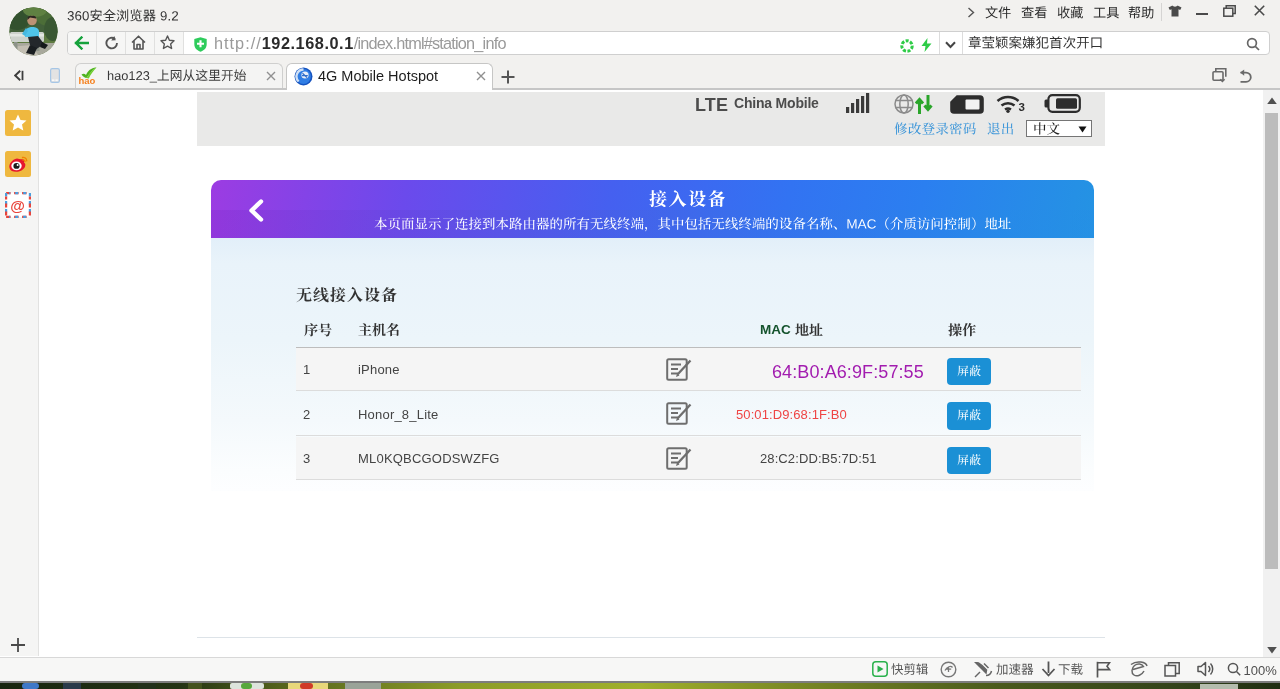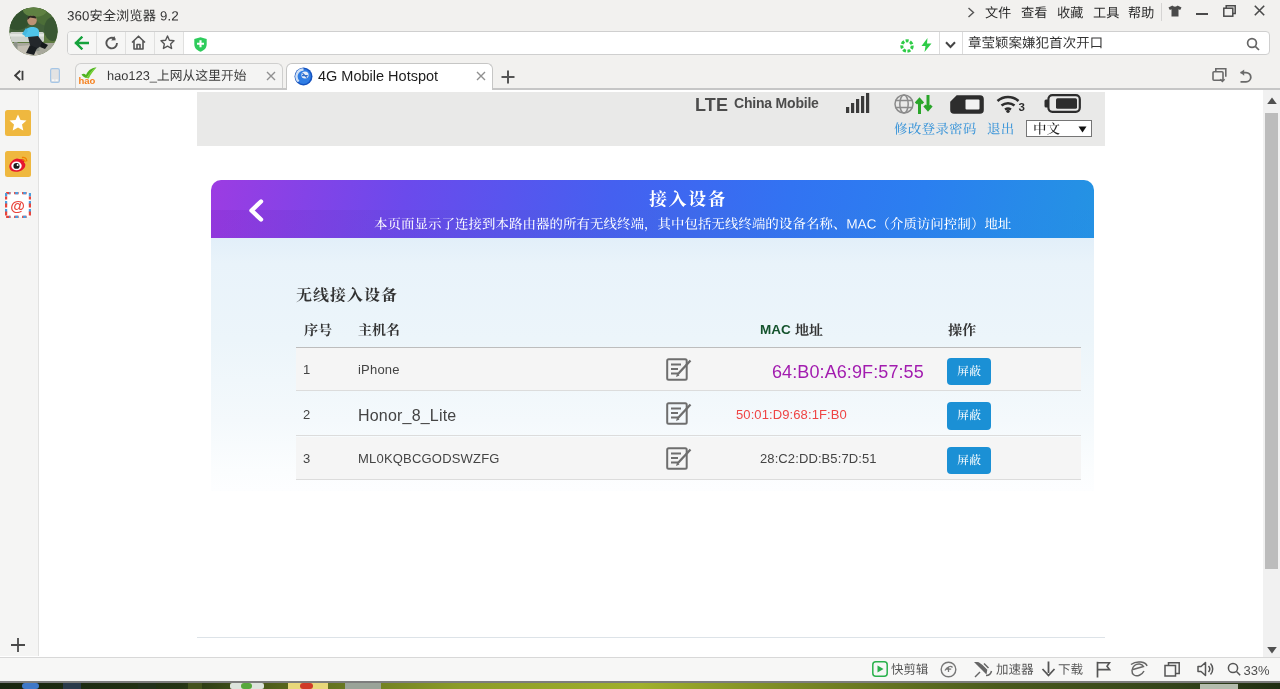--- a/index.html
+++ b/index.html
@@ -75,20 +75,21 @@
 <svg class="a" style="left:131px;top:35px" width="15" height="15" viewBox="0 0 15 15">
       <path d="M1 7.5 L7.5 1.2 L14 7.5 M3 6 L3 14 L12 14 L12 6 M6 14 L6 9.5 L9 9.5 L9 14" stroke="#555" stroke-width="1.6" fill="none" stroke-linejoin="round"></path>
     </svg>
 <svg class="a" style="left:159.5px;top:35px" width="15" height="15" viewBox="0 0 15 15">
       <path d="M7.5 1 L9.4 5.3 L14 5.8 L10.6 8.9 L11.6 13.5 L7.5 11.1 L3.4 13.5 L4.4 8.9 L1 5.8 L5.6 5.3 Z" stroke="#555" stroke-width="1.4" fill="none" stroke-linejoin="round"></path>
     </svg>
 <svg class="a" style="left:193.5px;top:36.5px" width="13" height="15" viewBox="0 0 13 15">
       <path d="M6.5 0.3 L12.7 2 L12.7 7 C12.7 11 10 13.6 6.5 14.7 C3 13.6 0.3 11 0.3 7 L0.3 2 Z" fill="#2ecc5c"></path>
       <path d="M6.5 3.2 L6.5 10.2 M3 6.7 L10 6.7" stroke="#fff" stroke-width="2.1"></path>
     </svg>
+<div class="a" style="left:214px;top:34px;font-size:16.3px;color:#9a9a9a;white-space:nowrap"><span style="letter-spacing:1px">http://</span><span style="color:#2b2b2b;font-weight:700;letter-spacing:0.55px">192.168.0.1</span><span style="letter-spacing:-0.8px">/index.html#station_info</span></div>
 <svg class="a" style="left:899.5px;top:38.5px" width="14" height="14" viewBox="0 0 14 14">
       <g stroke="#2ecc47" stroke-width="3" fill="none">
         <circle cx="7" cy="7" r="5.2" stroke-dasharray="3 1.5"></circle>
       </g>
     </svg>
 <svg class="a" style="left:920.5px;top:37.5px" width="11" height="14" viewBox="0 0 11 14">
       <path d="M6.5 0 L0.5 8 L4.5 8 L3.5 14 L10.5 5.5 L6 5.5 Z" fill="#2ecc47"></path>
     </svg>
 <div class="a" style="left:938.5px;top:31.5px;width:1px;height:22.5px;background:#dcdcdc"></div>
 <svg class="a" style="left:945px;top:41px" width="11" height="8" viewBox="0 0 11 8">
@@ -323,21 +324,21 @@
     </svg>
 <div class="a" style="left:772px;top:362.0px;font-size:18px;color:#a21caf;letter-spacing:0.1px">64:B0:A6:9F:57:55</div>
 <div class="a" style="left:946.5px;top:357.7px;width:44px;height:27.5px;background:#1b90d5;border-radius:4px"></div>
 <div class="a" style="left:956.5px;top:364.8px">
       <svg class="t " width="24.0" height="12.0" viewBox="0 0 500 250">
         <path fill="#fff" d="m38 17v-7l24 10h-4v60q0 18-1 38q-1 20-6 41q-5 21-14 40q-10 20-26 36l-4-2q14-23 21-48q6-26 8-52q2-26 2-52v-60zm160 2l10-11l22 17q-1 2-4 3q-3 1-7 2v41q0 1-3 2q-3 1-7 2q-4 1-7 1h-3v-57zm16 41v7h-164v-7zm-2-41v7h-164v-7zm-7 60q-1 2-3 4q-2 1-6 1q-5 6-13 14q-8 8-15 15h-5q3-6 5-13q3-7 5-15q2-7 4-13zm-113-8q14 3 21 7q8 5 11 10q3 5 3 10q0 5-3 8q-3 3-7 3q-4 0-9-3q-1-6-4-12q-3-6-7-12q-4-6-9-10zm31 74q0 9-1 19q-1 10-5 20q-4 10-11 19q-8 10-20 18q-12 8-31 15l-2-3q17-10 27-20q10-11 16-22q6-11 7-23q2-12 2-22v-34h19zm62 84q0 1-4 3q-4 2-12 2h-4v-124h20zm34-87q0 0 2 2q2 2 6 5q4 3 7 6q4 3 7 6q-1 4-7 4h-175l-2-7h150zm-11-46q0 0 4 3q4 3 9 7q5 4 9 8q-1 4-6 4h-154l-2-7h129zm52-66h68v-26l28 2q0 2-2 4q-2 2-7 2v16h53v-26l28 2q0 2-2 4q-2 2-7 2v16h34l12-16q0 0 4 3q4 3 9 8q5 4 10 8q-1 4-7 4h-63v14q0 1-4 3q-4 2-12 2h-3v-19h-53v15q0 1-5 3q-5 2-11 2h-3v-20h-66zm22 77h90v7h-90zm-8 0v-8l19 8h-3v122q0 1-4 3q-4 2-10 2h-2zm90 0h-2l8-10l20 14q-1 1-4 3q-2 1-6 2v96q0 6-1 11q-1 5-6 8q-4 3-14 4q0-4-1-7q-1-3-2-5q-2-2-4-3q-3-1-8-2v-4q0 0 3 0q3 0 7 0q4 0 5 0q2 0 3-1q1-1 1-3zm-2-48l25 10q-1 2-3 3q-2 1-6 1q-6 8-14 16q-8 8-14 14l-4-2q4-8 8-19q4-11 8-23zm-61 72l21 4q0 2-2 4q-2 2-6 2q-2 16-7 32q-5 16-11 28l-4-2q4-14 7-32q3-18 3-36zm108-77l29 7q0 2-3 4q-2 2-6 2q-7 25-18 47q-11 22-26 36l-4-2q6-12 12-27q5-15 10-32q4-17 6-34zm-133 5q12 5 18 10q6 6 9 11q3 6 2 10q0 4-3 7q-2 3-6 3q-4 0-8-3q0-6-2-13q-2-7-6-13q-3-6-7-11zm66 73q10 11 14 20q4 10 5 17q1 8-1 12q-2 5-5 5q-3 1-7-3q0-8-1-17q-2-9-4-18q-2-9-4-16zm68-34q5 27 15 50q10 23 27 40q17 17 42 28l-1 2q-7 2-11 6q-4 4-6 12q-22-14-36-33q-14-20-21-45q-8-25-12-54zm39-8h21q-4 24-10 45q-7 21-17 40q-11 18-27 34q-16 15-38 27l-2-3q24-18 39-40q15-22 23-48q8-26 11-54zm-40 0h47l12-15q0 0 4 3q4 3 9 7q5 4 9 8q-1 4-6 4h-74zm-92 20v-56l27 3q0 2-2 4q-2 2-6 2v46h-3v0h1v114q0 1-4 3q-4 2-9 2h-2v-120h1v0z"></path>
       </svg>
     </div>
 <div class="a" style="left:296px;top:392px;width:785px;height:43.5px;background:transparent;border-bottom:1px solid #dcdcdc"></div>
 <div class="a" style="left:303px;top:406.5px;font-size:13px;color:#444">2</div>
-<div class="a" style="left:358px;top:406.5px;font-size:16px;color:#444;letter-spacing:0.2px">Honor_8_Lite</div>
+<div class="a" style="left:358px;top:406.5px;font-size:13px;color:#444;letter-spacing:0.2px">Honor_8_Lite</div>
 <svg class="a" style="left:666px;top:402.0px" width="28" height="23" viewBox="0 0 28 23">
       <g fill="none" stroke="#6e6e6e" stroke-width="2">
         <rect x="1.2" y="1.2" width="19.5" height="20.5" rx="1.5"></rect>
         <path d="M5 6.5 H15 M5 11 H12 M5 15.5 H12" stroke-width="1.9"></path>
         <path d="M11.5 16.5 L24.5 2.5" stroke-width="2.3"></path>
       </g>
       <path d="M10 19 L11 15.5 L13.5 17.5 Z" fill="#6e6e6e"></path>
     </svg>
 <div class="a" style="left:736px;top:406.5px;font-size:13px;color:#ef4444;letter-spacing:0.1px">50:01:D9:68:1F:B0</div>
 <div class="a" style="left:946.5px;top:402.2px;width:44px;height:27.5px;background:#1b90d5;border-radius:4px"></div>
@@ -423,21 +424,21 @@
       <path d="M4.5 3.5 L4.5 0.8 L15.2 0.8 L15.2 11.5 L11.5 11.5" fill="none" stroke="#555" stroke-width="1.5"></path>
     </svg>
 <svg class="a" style="left:1197px;top:661px" width="17" height="16" viewBox="0 0 17 16">
       <path d="M1 5.5 L4 5.5 L8.5 1.5 L8.5 14.5 L4 10.5 L1 10.5 Z" fill="none" stroke="#555" stroke-width="1.5" stroke-linejoin="round"></path>
       <path d="M11.5 5 A4.5 4.5 0 0 1 11.5 11 M13.5 2.5 A8 8 0 0 1 13.5 13.5" fill="none" stroke="#555" stroke-width="1.5"></path>
     </svg>
 <svg class="a" style="left:1227px;top:661.5px" width="14" height="14" viewBox="0 0 14 14">
       <circle cx="6" cy="6" r="4.6" stroke="#555" stroke-width="1.5" fill="none"></circle>
       <path d="M9.5 9.5 L13.2 13.2" stroke="#555" stroke-width="1.5"></path>
     </svg>
-<div class="a" style="left:1243.5px;top:662.5px;font-size:13px;color:#4f4f4f">33%</div>
+<div class="a" style="left:1243.5px;top:662.5px;font-size:13px;color:#4f4f4f">100%</div>
 <div class="a" style="left:0;top:680.5px;width:1280px;height:2px;background:#7d7d7d"></div>
 <div class="a" style="left:0;top:682.5px;width:1280px;height:6.5px;background:linear-gradient(90deg,#18250f 0%,#243314 14%,#55631c 22%,#8c9c28 36%,#a0b02c 50%,#7a8824 62%,#4a5a1c 78%,#33431a 92%,#202e12 100%)"></div>
 <div class="a" style="left:22px;top:683px;width:17px;height:6px;border-radius:3px;background:#3f78c8"></div>
 <div class="a" style="left:63px;top:683px;width:18px;height:6px;background:#2a3a4a"></div>
 <div class="a" style="left:138px;top:683px;width:18px;height:6px;background:#22301a"></div>
 <div class="a" style="left:188px;top:683px;width:14px;height:6px;background:#44521e"></div>
 <div class="a" style="left:230px;top:682.5px;width:34px;height:6.5px;border-radius:2px;background:#dde4dc"></div>
 <div class="a" style="left:241px;top:683px;width:11px;height:5.5px;border-radius:3px;background:#58a83c"></div>
 <div class="a" style="left:288px;top:682.5px;width:40px;height:6.5px;background:#e8d77a"></div>
 <div class="a" style="left:300px;top:683px;width:13px;height:5.5px;border-radius:3px;background:#d03a28"></div>

